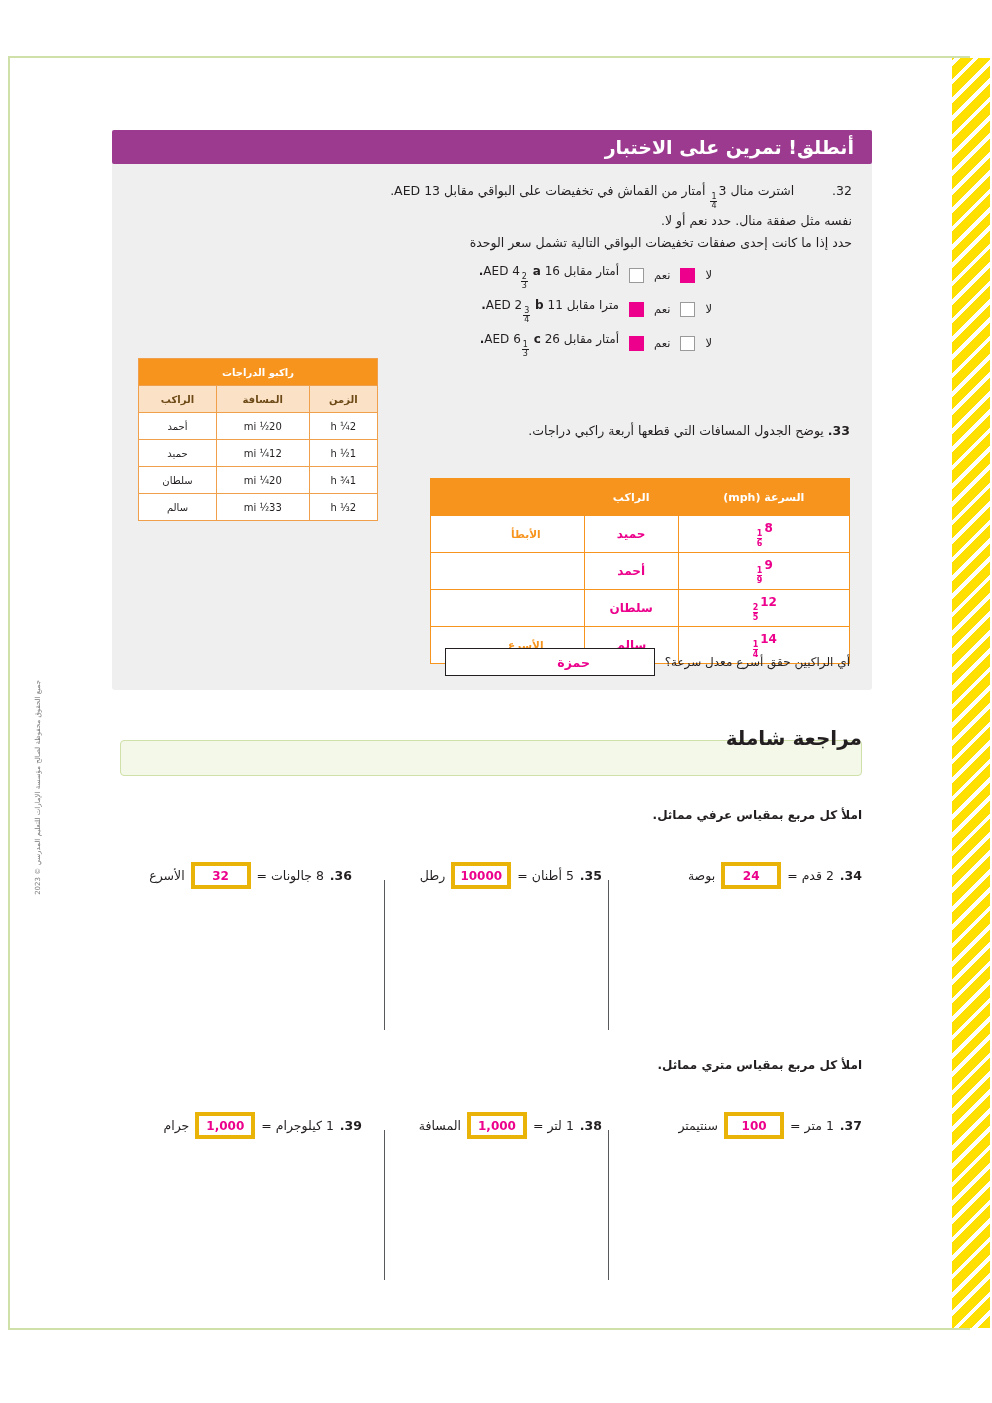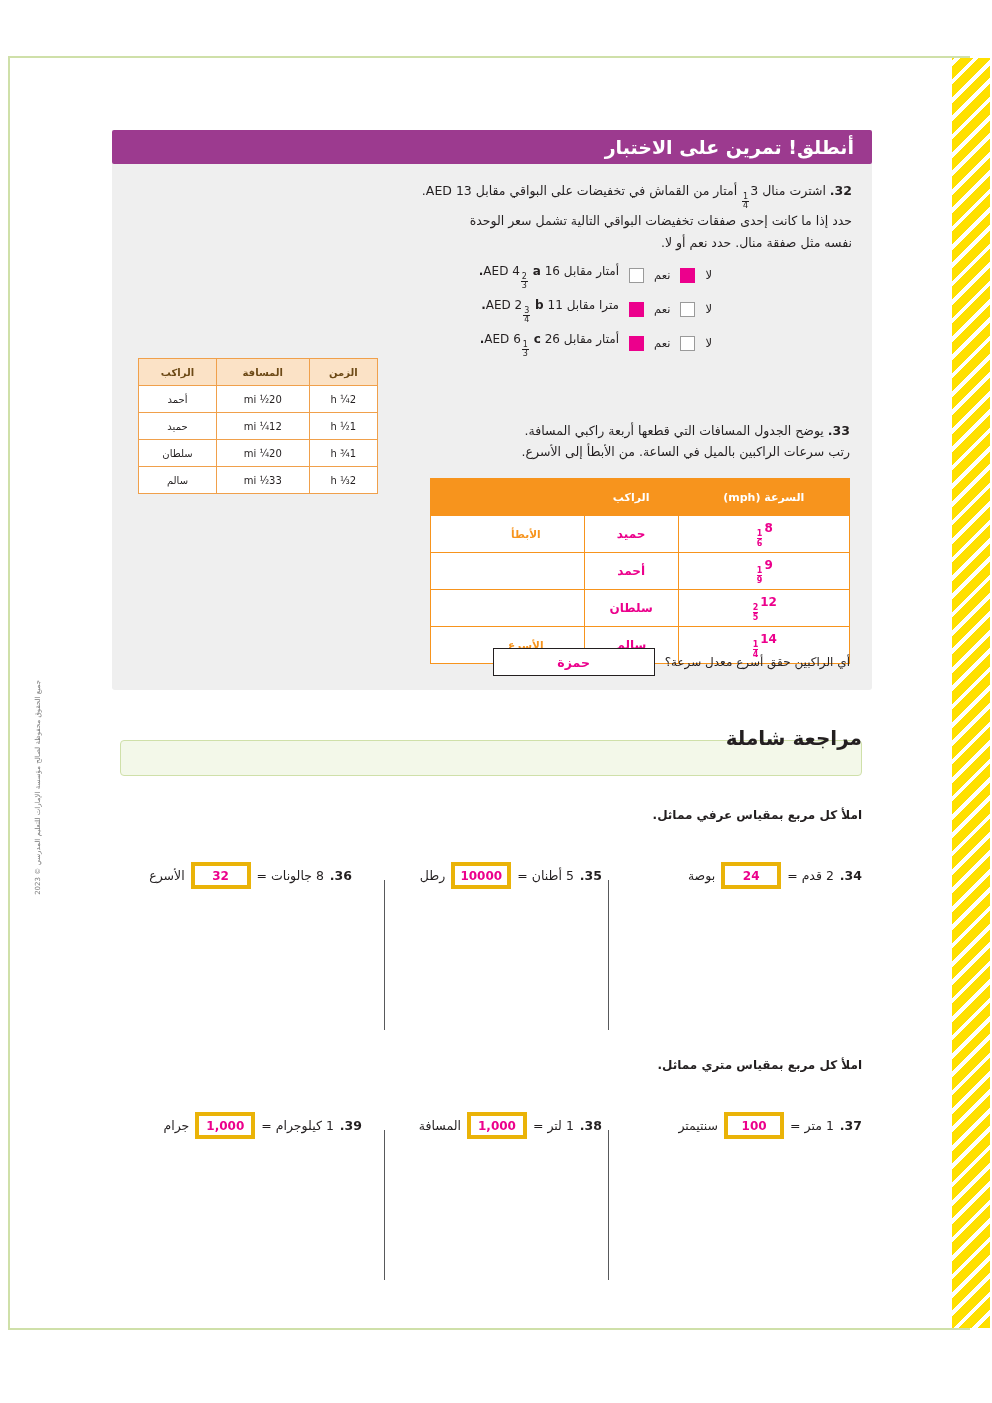--- a/index.html
+++ b/index.html
@@ -92,21 +92,21 @@
     font-size: 19px;
     font-weight: bold;
   }
 
   .q-block { position: absolute; direction: rtl; }
   .q32 {
     left: 132px; top: 180px; width: 720px;
     font-size: 12.5px; line-height: 22px;
     text-align: right;
   }
-  .q32 b.num { font-weight: bold; }
+  .q32 b.num { font-weight: normal; margin-left: 34px; }
   .frac {
     display: inline-flex;
     flex-direction: column;
     vertical-align: -4px;
     font-size: 8px;
     line-height: 8px;
     text-align: center;
     margin: 0 1px;
   }
   .frac .n { border-bottom: 1px solid #231f20; padding: 0 1px; }
@@ -201,21 +201,21 @@
     left: 430px; top: 648px; width: 420px;
     display: flex; flex-direction: row; align-items: center;
     justify-content: flex-start; gap: 10px;
     font-size: 12px; direction: rtl;
   }
   .answer-box {
     width: 160px; height: 26px;
     border: 1px solid #231f20;
     background: #ffffff;
     display: flex; align-items: center; justify-content: center;
-    color: #ec008c; font-weight: bold; font-size: 12.5px;
+    color: #ec008c; font-weight: bold; font-size: 12.5px; padding-left: 48px;
   }
 
   
   .review-head {
     position: absolute;
     left: 120px; top: 740px;
     width: 740px; height: 34px;
     border: 1px solid #cfe0a9;
     background: #f3f8e9;
     border-radius: 4px;
@@ -272,22 +272,22 @@
       <b class="num">32.</b>
       <span>اشترت منال</span>
       <span>
         <span>3</span><span class="frac">
             <span class="n">1</span>
             <span class="d">4</span>
           </span>
       </span>
       <span>أمتار من القماش في تخفيضات على البواقي مقابل 13 AED.</span>
     </div>
+    <div>نفسه مثل صفقة منال. حدد نعم أو لا.</div>
     <div>حدد إذا ما كانت إحدى صفقات تخفيضات البواقي التالية تشمل سعر الوحدة</div>
-    <div>نفسه مثل صفقة منال. حدد نعم أو لا.</div>
 
     <div class="choices">
 
       <div class="choice-row">
         <span class="cb-word">لا</span>
         <span class="cbox filled"></span>
         <span class="cb-word">نعم</span>
         <span class="cbox"></span>
         <span class="choice-label">
           <span>أمتار مقابل 16 AED</span>
@@ -326,20 +326,23 @@
                 <span class="d">3</span>
               </span></span>
           <b>c.</b>
         </span>
       </div>
     </div>
   </div>
 
   <table class="small-table">
     <tbody>
+        <tr>
+      <td class="cap" colspan="3">راكبو الدراجات</td>
+    </tr>
     <tr>
       <th class="hdr">الزمن</th>
       <th class="hdr">المسافة</th>
       <th class="hdr">الراكب</th>
     </tr>
     <tr>
       <td>2¼ h</td>
       <td>20½ mi</td>
       <td>أحمد</td>
     </tr>
@@ -357,23 +360,22 @@
       <td>2⅓ h</td>
       <td>33½ mi</td>
       <td>سالم</td>
     </tr>
   </tbody>
     </table>
 
   <div class="q-block q33">
     <div>
       <b>33.</b>
-      <span>يوضح الجدول المسافات التي قطعها أربعة راكبي المسافة.</span>
+      <span>يوضح الجدول المسافات التي قطعها أربعة راكبي دراجات.</span>
     </div>
-    <div>رتب سرعات الراكبين بالميل في الساعة. من الأبطأ إلى الأسرع.</div>
   </div>
 
   <table class="speed-table">
     <thead>
       <tr>
         <th>السرعة (mph)</th>
         <th>الراكب</th>
         <th class="blank"></th>
       </tr>
     </thead>

